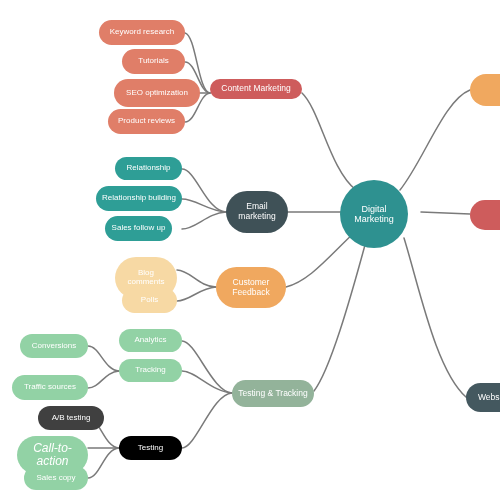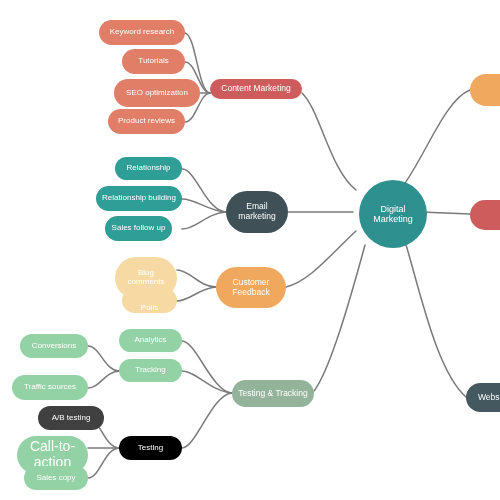--- a/index.html
+++ b/index.html
@@ -81,21 +81,21 @@
       <path d="M 232,393 C 212,392 196,341 182,341" fill="none" stroke="#7a7a7a" stroke-width="1.5" stroke-linecap="round"></path>
       <path d="M 232,393 C 212,392 196,371 182,371" fill="none" stroke="#7a7a7a" stroke-width="1.5" stroke-linecap="round"></path>
       <path d="M 232,393 C 212,394 196,448 182,448" fill="none" stroke="#7a7a7a" stroke-width="1.5" stroke-linecap="round"></path>
       <path d="M 119,371 C 104,370 100,346 88,346" fill="none" stroke="#7a7a7a" stroke-width="1.5" stroke-linecap="round"></path>
       <path d="M 119,371 C 104,372 100,388 88,388" fill="none" stroke="#7a7a7a" stroke-width="1.5" stroke-linecap="round"></path>
       <path d="M 119,448 C 104,447 100,418 88,418" fill="none" stroke="#7a7a7a" stroke-width="1.5" stroke-linecap="round"></path>
       <path d="M 119,448 L 88,448" fill="none" stroke="#7a7a7a" stroke-width="1.5" stroke-linecap="round"></path>
       <path d="M 119,448 C 104,449 100,478 88,478" fill="none" stroke="#7a7a7a" stroke-width="1.5" stroke-linecap="round"></path>
     </svg>
   <div id="nodes-layer">
-      <div class="node circle" style="left: 359px; top: 180px; width: 68px; height: 68px; background: rgb(46, 145, 144); font-size: 9px;">
+      <div class="node circle" style="left: 340px; top: 180px; width: 68px; height: 68px; background: rgb(46, 145, 144); font-size: 9px;">
         <span class="label">Digital Marketing</span>
       </div>
       <div class="node pill" style="left: 210px; top: 79px; width: 92px; height: 20px; background: rgb(206, 92, 92); font-size: 8.5px; text-align: center;">
         <span class="label">Content Marketing</span>
       </div>
       <div class="node pill" style="left: 99px; top: 20px; width: 86px; height: 25px; background: rgb(224, 126, 104); font-size: 8px;">
         <span class="label">Keyword research</span>
       </div>
       <div class="node pill" style="left: 122px; top: 49px; width: 63px; height: 25px; background: rgb(224, 126, 104); font-size: 8px; justify-content: flex-end;">
         <span class="label">Tutorials</span>
@@ -117,21 +117,21 @@
       </div>
       <div class="node pill" style="left: 105px; top: 216px; width: 67px; height: 25px; background: rgb(46, 158, 150); font-size: 8px;">
         <span class="label">Sales follow up</span>
       </div>
       <div class="node pill" style="left: 216px; top: 267px; width: 70px; height: 41px; background: rgb(240, 168, 95); font-size: 8.5px;">
         <span class="label">Customer Feedback</span>
       </div>
       <div class="node pill" style="left: 115px; top: 257px; width: 62px; height: 42px; background: rgb(247, 217, 164); font-size: 8px;">
         <span class="label">Blog comments</span>
       </div>
-      <div class="node pill" style="left: 122px; top: 288px; width: 55px; height: 25px; background: rgb(247, 217, 164); font-size: 8px; align-items: flex-end;">
+      <div class="node pill" style="left: 122px; top: 288px; width: 55px; height: 25px; background: rgb(247, 217, 164); font-size: 8px;">
         <span class="label">Polls</span>
       </div>
       <div class="node pill" style="left: 232px; top: 380px; width: 82px; height: 27px; background: rgb(147, 179, 154); font-size: 8.5px;">
         <span class="label">Testing &amp; Tracking</span>
       </div>
       <div class="node pill" style="left: 119px; top: 329px; width: 63px; height: 23px; background: rgb(146, 210, 165); font-size: 8px;">
         <span class="label">Analytics</span>
       </div>
       <div class="node pill" style="left: 119px; top: 359px; width: 63px; height: 23px; background: rgb(146, 210, 165); font-size: 8px;">
         <span class="label">Tracking</span>
@@ -141,21 +141,21 @@
       </div>
       <div class="node pill" style="left: 12px; top: 375px; width: 76px; height: 25px; background: rgb(146, 210, 165); font-size: 8px;">
         <span class="label">Traffic sources</span>
       </div>
       <div class="node pill" style="left: 119px; top: 436px; width: 63px; height: 24px; background: #000000; font-size: 8px;">
         <span class="label">Testing</span>
       </div>
       <div class="node pill" style="left: 38px; top: 406px; width: 66px; height: 24px; background: #404040; font-size: 8px;">
         <span class="label">A/B testing</span>
       </div>
-      <div class="node pill" style="left: 17px; top: 436px; width: 71px; height: 38px; background: rgb(146, 210, 165); font-size: 14px;">
+      <div class="node pill" style="left: 17px; top: 436px; width: 71px; height: 38px; background: rgb(146, 210, 165); font-size: 12px; font-style: italic;">
         <span class="label">Call-to-action</span>
       </div>
       <div class="node pill" style="left: 24px; top: 466px; width: 64px; height: 24px; background: rgb(146, 210, 165); font-size: 8px;">
         <span class="label">Sales copy</span>
       </div>
       <div class="node pill clipped" style="left: 470px; top: 74px; width: 48px; height: 32px; background: rgb(240, 168, 95); font-size: 8.5px;">
         <span class="label"></span>
       </div>
       <div class="node pill clipped" style="left: 470px; top: 200px; width: 48px; height: 30px; background: rgb(206, 92, 92); font-size: 8.5px;">
         <span class="label"></span>

